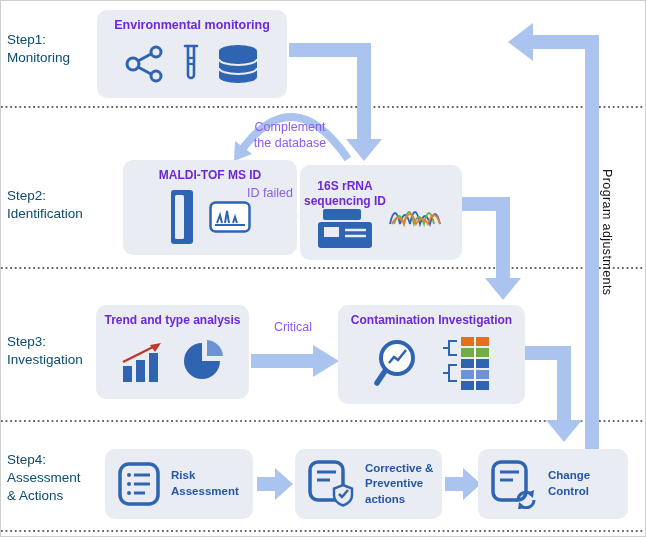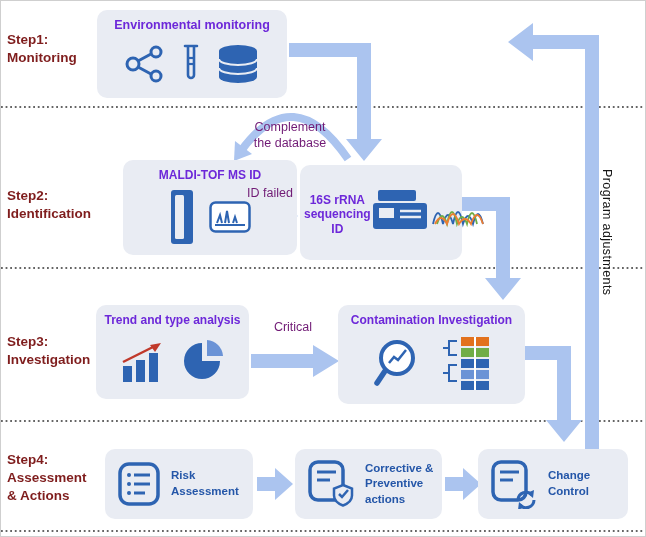--- a/index.html
+++ b/index.html
@@ -8,25 +8,25 @@
             font-family:"Liberation Sans", sans-serif; border:1px solid #cfcfcf; overflow:hidden; }
   .arrows { position:absolute; left:0; top:0; }
   .dotted { stroke:#333; stroke-width:1.7; stroke-dasharray:1.8 2.8; }
   .box { position:absolute; background:#e9ecf3; border-radius:10px;
          display:flex; flex-direction:column; align-items:center; }
   .box-title { color:#6d28d9; font-weight:bold; font-size:12.5px; padding-top:8px;
                text-align:center; line-height:1.2; }
   .box-title.small { font-size:12px; }
   .icons-row { flex:1; display:flex; align-items:center; justify-content:center;
                gap:14px; padding-bottom:4px; }
-  .step-label { position:absolute; color:#7f1d1d; font-weight:bold; font-size:13.5px; line-height:1.32; }
-  .annotation { position:absolute; color:#701a75; font-size:12.5px; line-height:1.3; text-align:center; }
+  .step-label { position:absolute; color:#0c4a6e; font-weight:normal; font-size:13.5px; line-height:1.32; }
+  .annotation { position:absolute; color:#8b5cf6; font-size:12.5px; line-height:1.3; text-align:center; }
   .vertical-text { position:absolute; writing-mode:vertical-rl; color:#161616; font-size:12.5px; letter-spacing:0.4px; }
   .box-row { flex-direction:row; align-items:center; gap:2px; padding:4px; }
-  .s16-left { display:flex; flex-direction:row; }
+  .s16-left { display:flex; flex-direction:column; align-items:center; }
   .action-box { flex-direction:row; gap:10px; justify-content:flex-start; padding-left:12px; }
   .action-label { color:#2456a8; font-weight:bold; font-size:11.5px; line-height:1.35; }
   svg { display:block; }
 </style>
 </head>
 <body>
 
 <div class="canvas">
 
   <svg class="arrows" width="646" height="537" viewBox="0 0 646 537">

